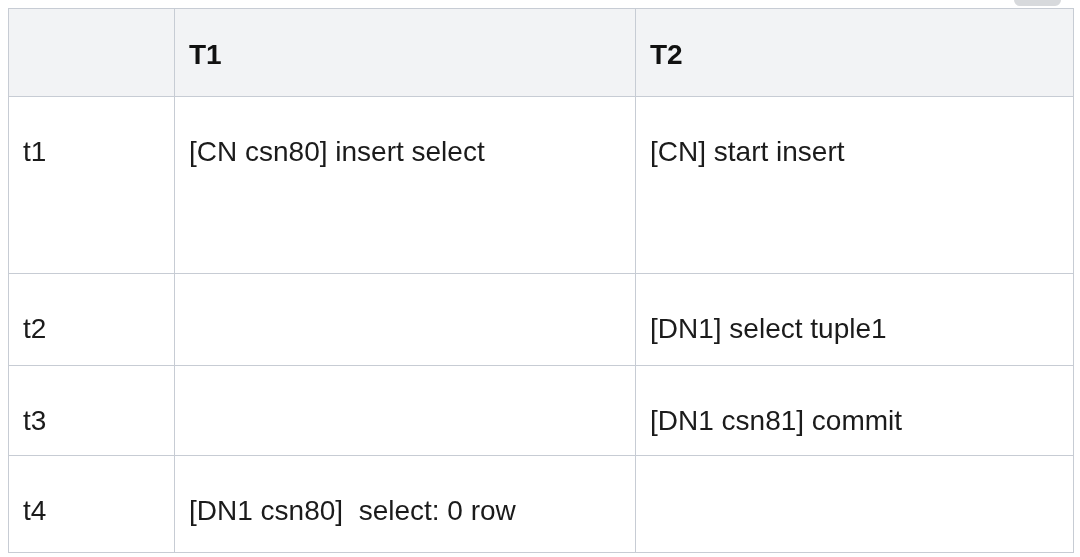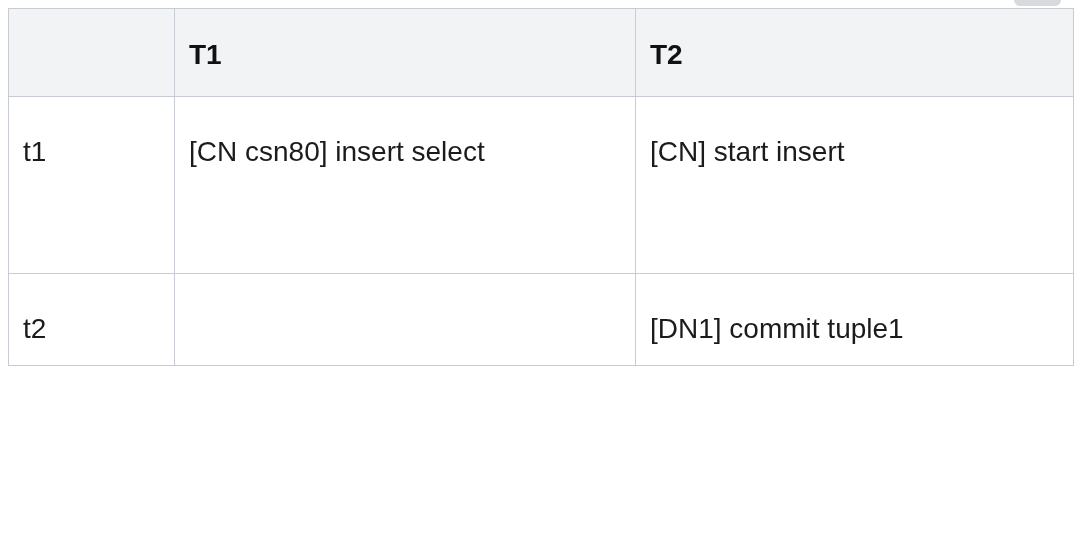--- a/index.html
+++ b/index.html
@@ -83,17 +83,27 @@
     </thead>
     <tbody>
         <tr>
           <td><span class="cell-text">t1</span></td>
           <td><span class="cell-text">[CN csn80] insert select</span></td>
           <td><span class="cell-text">[CN] start insert</span></td>
         </tr>
         <tr>
           <td><span class="cell-text">t2</span></td>
           <td><span class="cell-text"></span></td>
-          <td><span class="cell-text">[DN1] commit tuple1</span></td>
+          <td><span class="cell-text">[DN1] select tuple1</span></td>
+        </tr>
+        <tr>
+          <td><span class="cell-text">t3</span></td>
+          <td><span class="cell-text"></span></td>
+          <td><span class="cell-text">[DN1 csn81] commit</span></td>
+        </tr>
+        <tr>
+          <td><span class="cell-text">t4</span></td>
+          <td><span class="cell-text">[DN1 csn80]  select: 0 row</span></td>
+          <td><span class="cell-text"></span></td>
         </tr>
       </tbody>
   </table>
 </div>
 
 </body></html>

